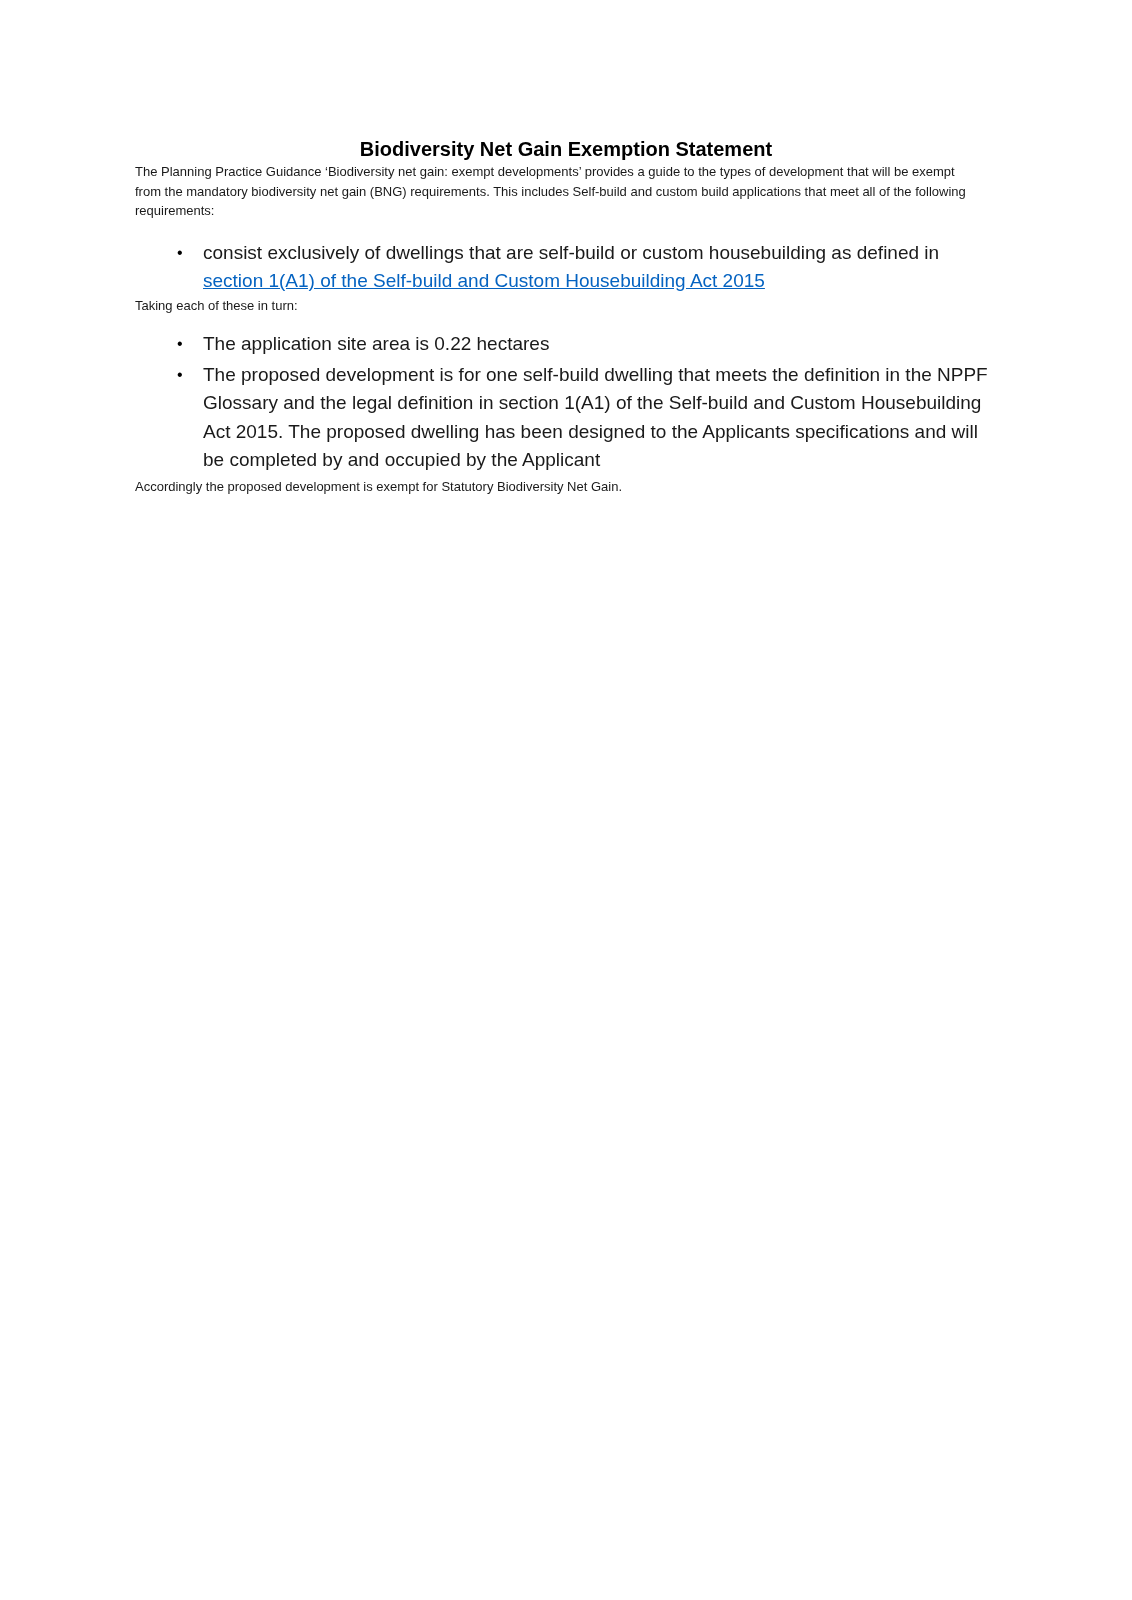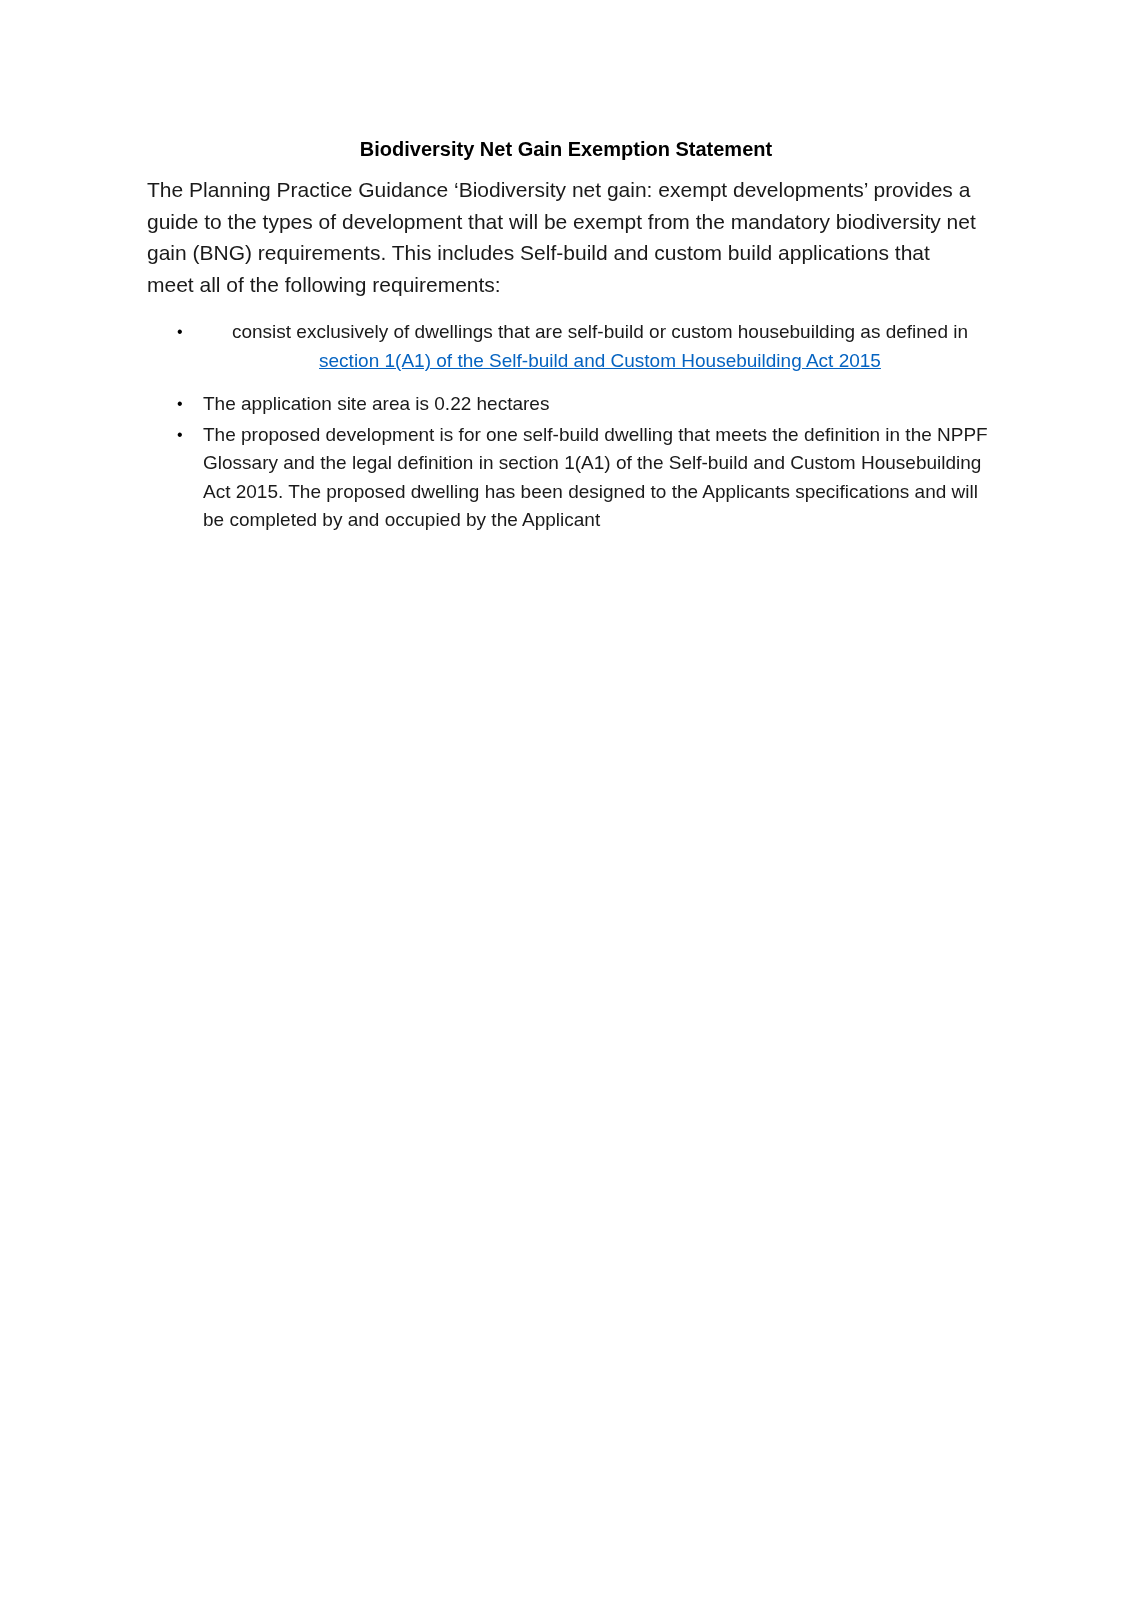--- a/index.html
+++ b/index.html
@@ -22,22 +22,22 @@
   .doc-title {
     margin: 0;
     padding-top: 136px;
     text-align: center;
     font-size: 20px;
     font-weight: bold;
     color: #000000;
     line-height: 1.3;
   }
   p.body-text {
-    margin: 12px;
-    font-size: 21px;
+    margin: 0;
+    font-size: 13px;
     line-height: 1.5;
     max-width: 832px;
   }
   .intro { margin-top: 66px; }
   .must-heading { margin-top: 27px; }
   .turn-heading { margin-top: 64px; }
   .conclusion { margin-top: 64px; }
   ul.doc-list {
     margin: 0;
     padding: 0 0 0 48px;
@@ -54,21 +54,21 @@
     content: "•";
     position: absolute;
     left: -6px;
     top: 0;
     font-size: 16px;
     line-height: 1.8;
     color: #000000;
   }
   ul.must-list { margin-top: 18px; }
   ul.must-list li { margin-bottom: 17px; }
-  ul.must-list li:last-child { margin-bottom: 0; text-align: center; }
+  ul.must-list li:last-child { margin-bottom: 0; }
   ul.turn-list { margin-top: 15px; }
   ul.turn-list li { margin-bottom: 2px; }
   a.doc-link {
     color: #0563c1;
     text-decoration: underline;
     cursor: pointer;
   }
 </style>
 </head>
 <body>
@@ -77,20 +77,22 @@
 
   <h1 class="doc-title">Biodiversity Net Gain Exemption Statement</h1>
 
   <p class="body-text intro">The Planning Practice Guidance ‘Biodiversity net gain: exempt developments’ provides a guide to the types of development that will be exempt from the mandatory biodiversity net gain (BNG) requirements. This includes Self-build and custom build applications that meet all of the following requirements:</p>
 
 
   <ul class="doc-list must-list">
     <li><span>consist exclusively of dwellings that are self-build or custom housebuilding as defined in </span><a class="doc-link">section 1(A1) of the Self-build and Custom Housebuilding Act 2015</a></li>
   </ul>
 
+  <p class="body-text turn-heading">Taking each of these in turn:</p>
 
   <ul class="doc-list turn-list">
     <li>The application site area is 0.22 hectares</li>
     <li>The proposed development is for one self-build dwelling that meets the definition in the NPPF Glossary and the legal definition in section 1(A1) of the Self-build and Custom Housebuilding Act 2015. The proposed dwelling has been designed to the Applicants specifications and will be completed by and occupied by the Applicant</li>
   </ul>
 
+  <p class="body-text conclusion">Accordingly the proposed development is exempt for Statutory Biodiversity Net Gain.</p>
 
 </div>
 
 </body></html>

